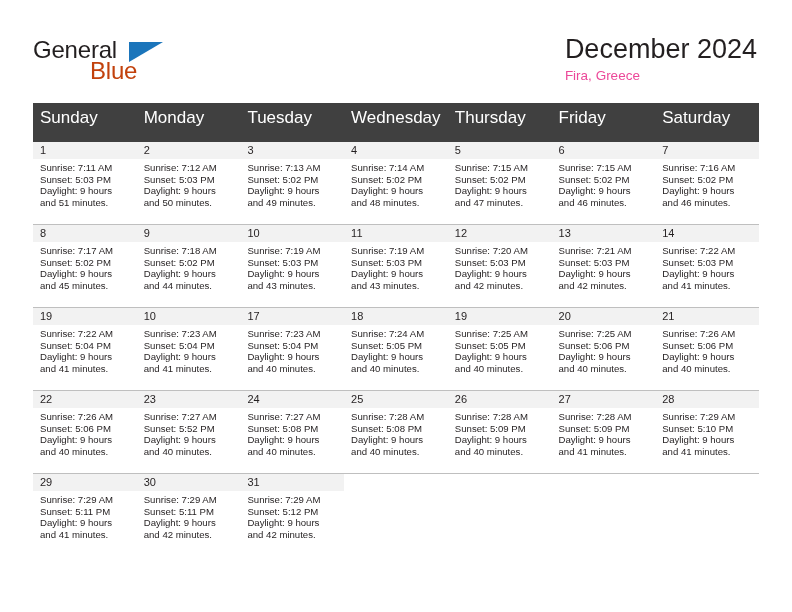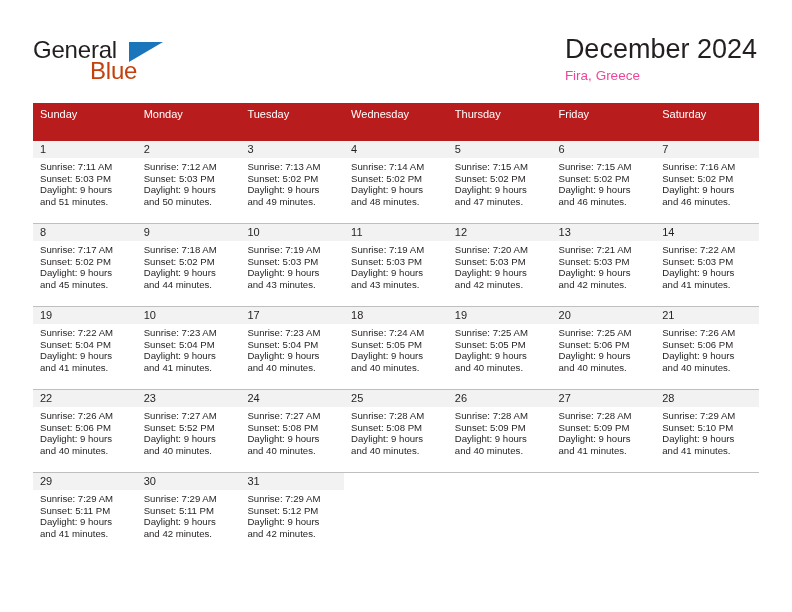--- a/index.html
+++ b/index.html
@@ -90,26 +90,26 @@
     left: 33px;
     top: 103px;
     width: 726px;
   }
   table.calendar {
     border-collapse: collapse;
     width: 726px;
     table-layout: fixed;
   }
   table.calendar th {
-    background: #b91c1c;
+    background: #404040;
     color: #ffffff;
-    font-size: 11px;
+    font-size: 17px;
     font-weight: normal;
     text-align: left;
-    padding: 5px 0 21px 7px;
+    padding: 5px 0 14px 7px;
     height: 11px;
     border: none;
   }
   table.calendar td {
     vertical-align: top;
     padding: 0;
     border: none;
     border-top: 1px solid #bfbfbf;
     height: 82px;
   }

